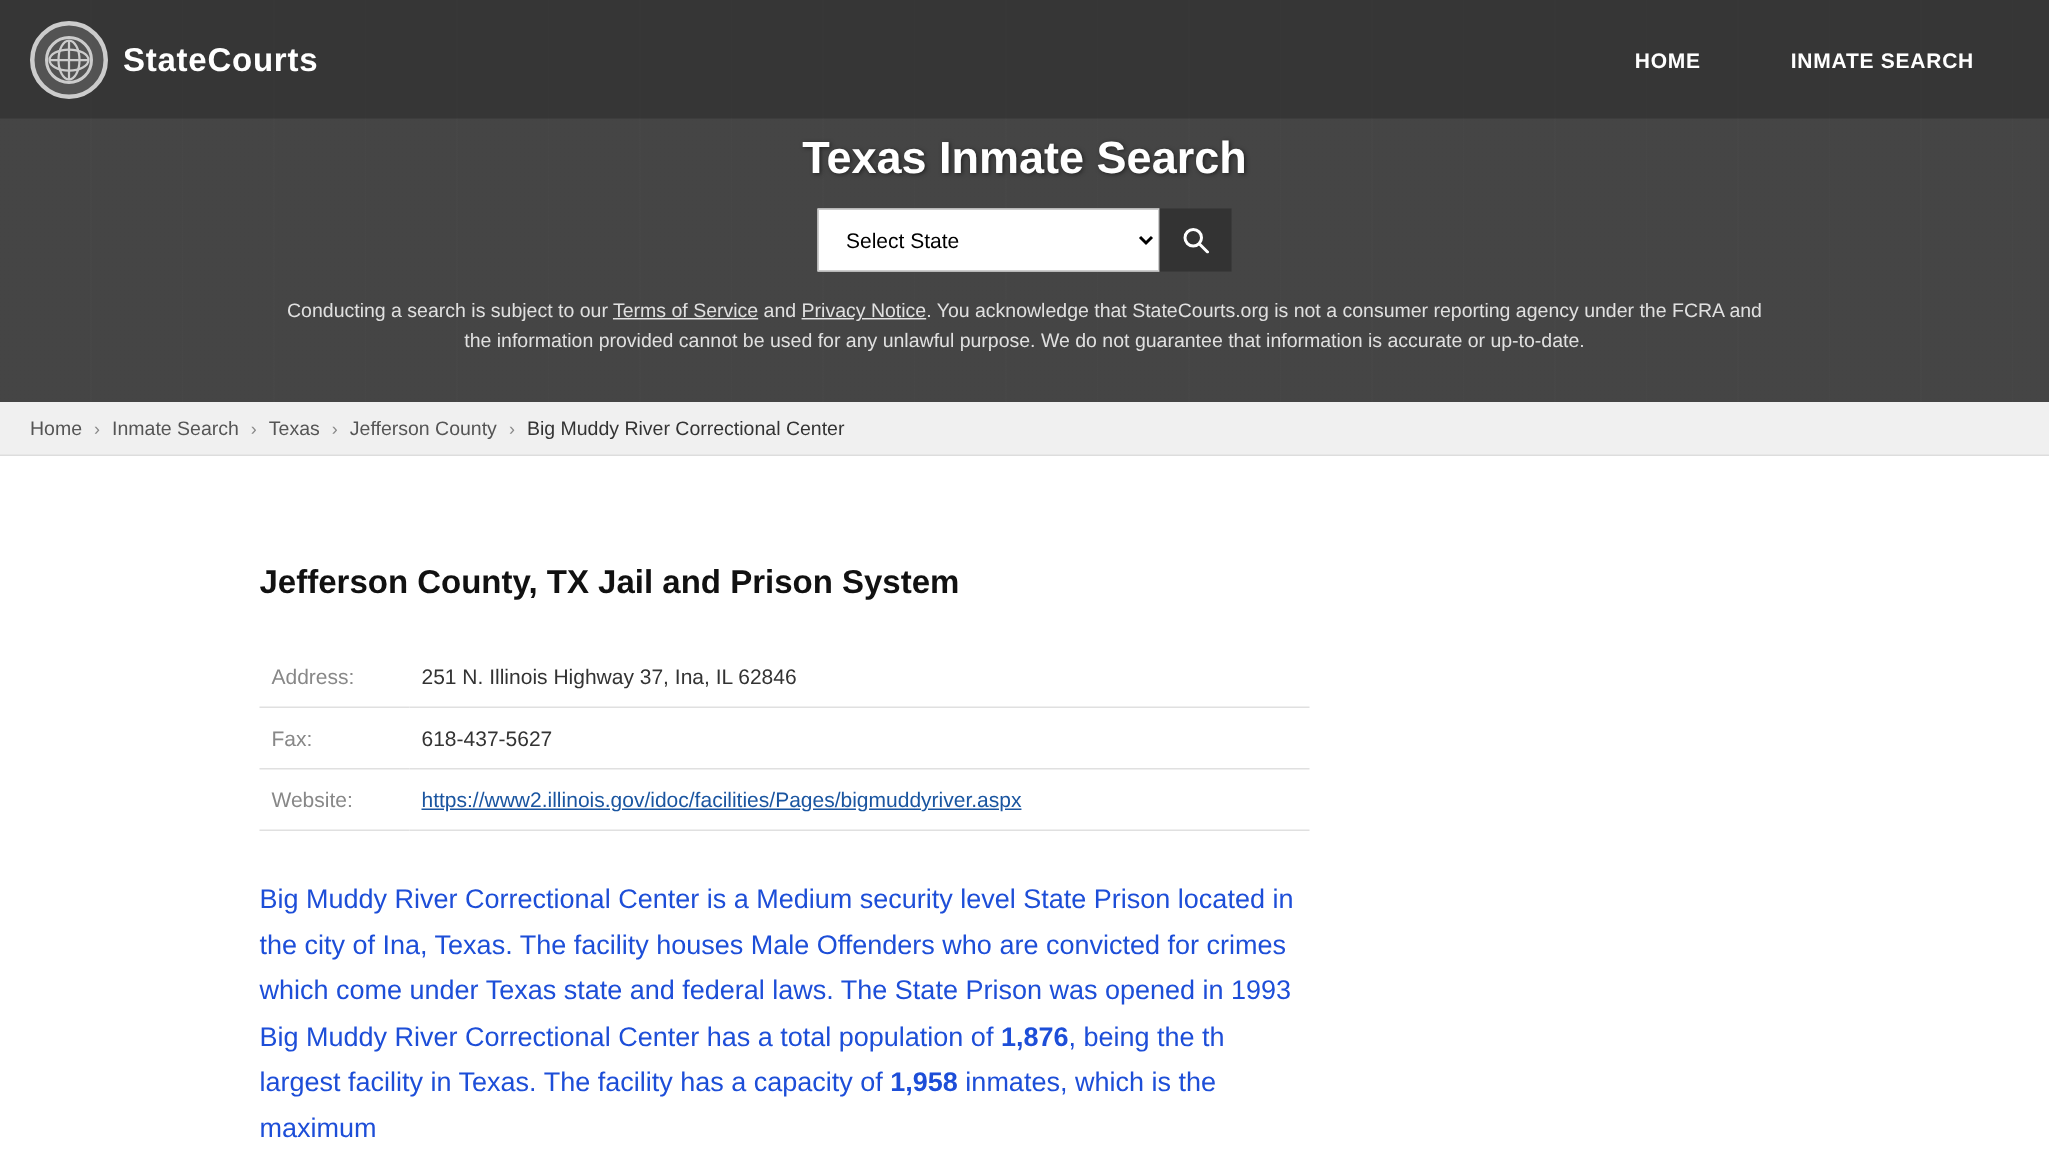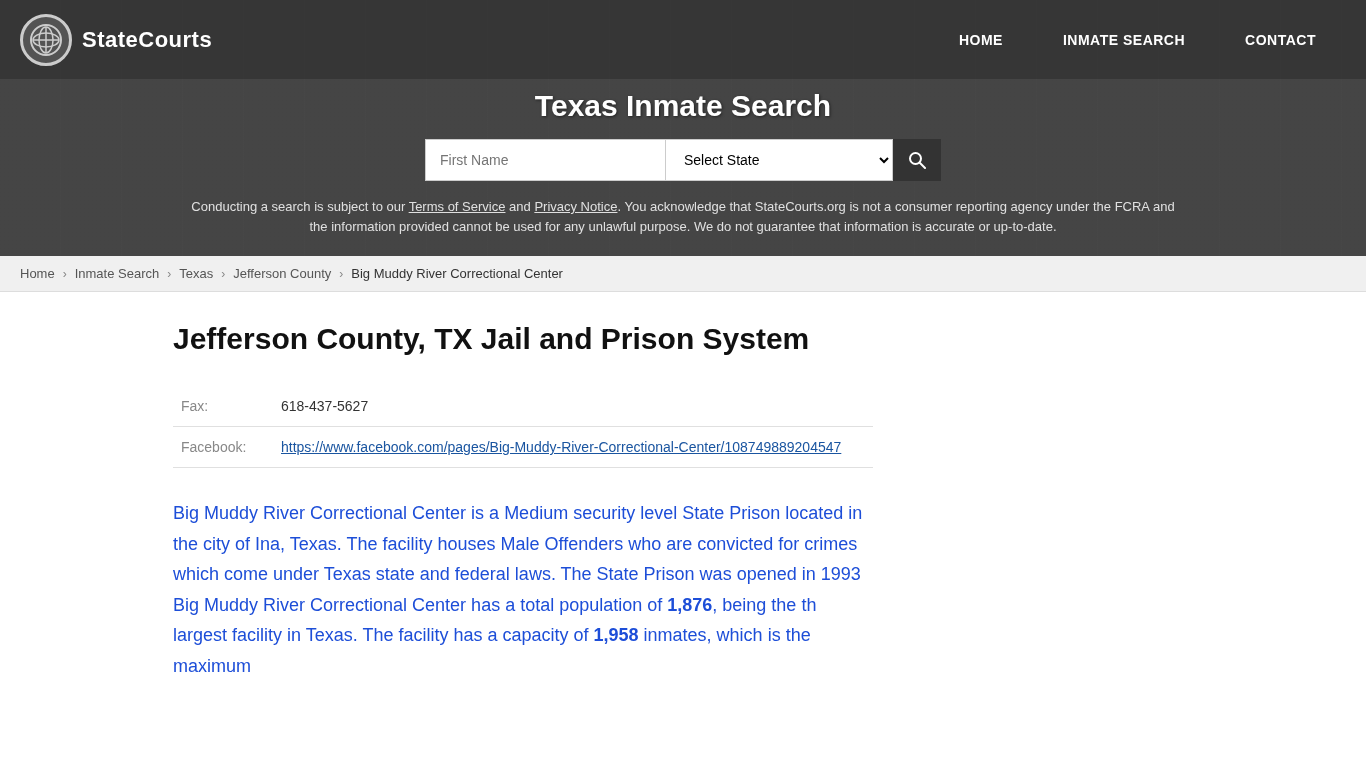--- a/index.html
+++ b/index.html
@@ -80,21 +80,21 @@
       letter-spacing: 0.5px;
       padding: 28px 30px;
       display: block;
       cursor: pointer;
     }
 
     .header-content {
       position: relative;
       z-index: 2;
       text-align: center;
-      padding: 10px 20px 0;
+      padding: 10px 20px 12px;
     }
     .page-title {
       color: #fff;
       font-size: 30px;
       font-weight: bold;
       margin-bottom: 16px;
       text-shadow: 1px 1px 3px rgba(0,0,0,0.5);
     }
 
     .search-bar {
@@ -175,24 +175,25 @@
       color: #333;
     }
 
     
     .main-content {
       max-width: 1100px;
       margin: 0 auto;
       padding: 30px 40px 40px;
     }
     .facility-title {
-      font-size: 30px;
+      font-size: 22px;
       font-weight: bold;
       color: #111;
       margin-bottom: 30px;
+      margin-top: 41px;
     }
 
     .info-table {
       width: 700px;
       border-collapse: collapse;
       margin-bottom: 30px;
     }
     .info-table tr {
       border-bottom: 1px solid #e0e0e0;
     }
@@ -240,29 +241,27 @@
           <ellipse cx="17" cy="17" rx="7" ry="13" stroke="#ccc" stroke-width="1.5" fill="none"></ellipse>
           <ellipse cx="17" cy="17" rx="13" ry="7" stroke="#ccc" stroke-width="1.5" fill="none"></ellipse>
           <line x1="4" y1="17" x2="30" y2="17" stroke="#ccc" stroke-width="1.5"></line>
         </svg>
       </div>
       <span class="logo-text">StateCourts</span>
     </div>
     <div class="nav-links">
       <a class="nav-link" href="#">HOME</a>
       <a class="nav-link" href="#">INMATE SEARCH</a>
-      <a class="nav-link" href="#">CONTACT</a>
     </div>
   </nav>
 
   <div class="header-content">
     <h1 class="page-title">Texas Inmate Search</h1>
 
     <div class="search-bar">
-      <input type="text" placeholder="First Name" style="">
       <select>
         <option>Select State</option>
         <option>Alabama</option>
         <option>Alaska</option>
         <option>Arizona</option>
         <option>Arkansas</option>
         <option>California</option>
         <option>Colorado</option>
         <option>Illinois</option>
         <option>Texas</option>
@@ -291,28 +290,32 @@
   <a href="#">Jefferson County</a>
   <span class="breadcrumb-sep">›</span>
   <span class="breadcrumb-current">Big Muddy River Correctional Center</span>
 </div>
 
 <main class="main-content">
   <h2 class="facility-title">Jefferson County, TX Jail and Prison System</h2>
 
   <table class="info-table">
     <tbody>
+        <tr>
+      <td>Address:</td>
+      <td>251 N. Illinois Highway 37, Ina, IL 62846</td>
+    </tr>
     <tr>
       <td>Fax:</td>
       <td>618-437-5627</td>
     </tr>
     <tr>
-      <td>Facebook:</td>
+      <td>Website:</td>
       <td>
-        <a href="#">https://www.facebook.com/pages/Big-Muddy-River-Correctional-Center/108749889204547</a>
+        <a href="#">https://www2.illinois.gov/idoc/facilities/Pages/bigmuddyriver.aspx</a>
       </td>
     </tr>
   </tbody>
     </table>
 
   <div class="description">
     <span>Big Muddy River Correctional Center is a Medium security level State Prison located in the city of Ina, Texas. The facility houses Male Offenders who are convicted for crimes which come under Texas state and federal laws. The State Prison was opened in 1993 Big Muddy River Correctional Center has a total population of </span><strong>1,876</strong><span>, being the th largest facility in Texas. The facility has a capacity of </span><strong>1,958</strong><span> inmates, which is the maximum</span>
   </div>
 </main>
 

